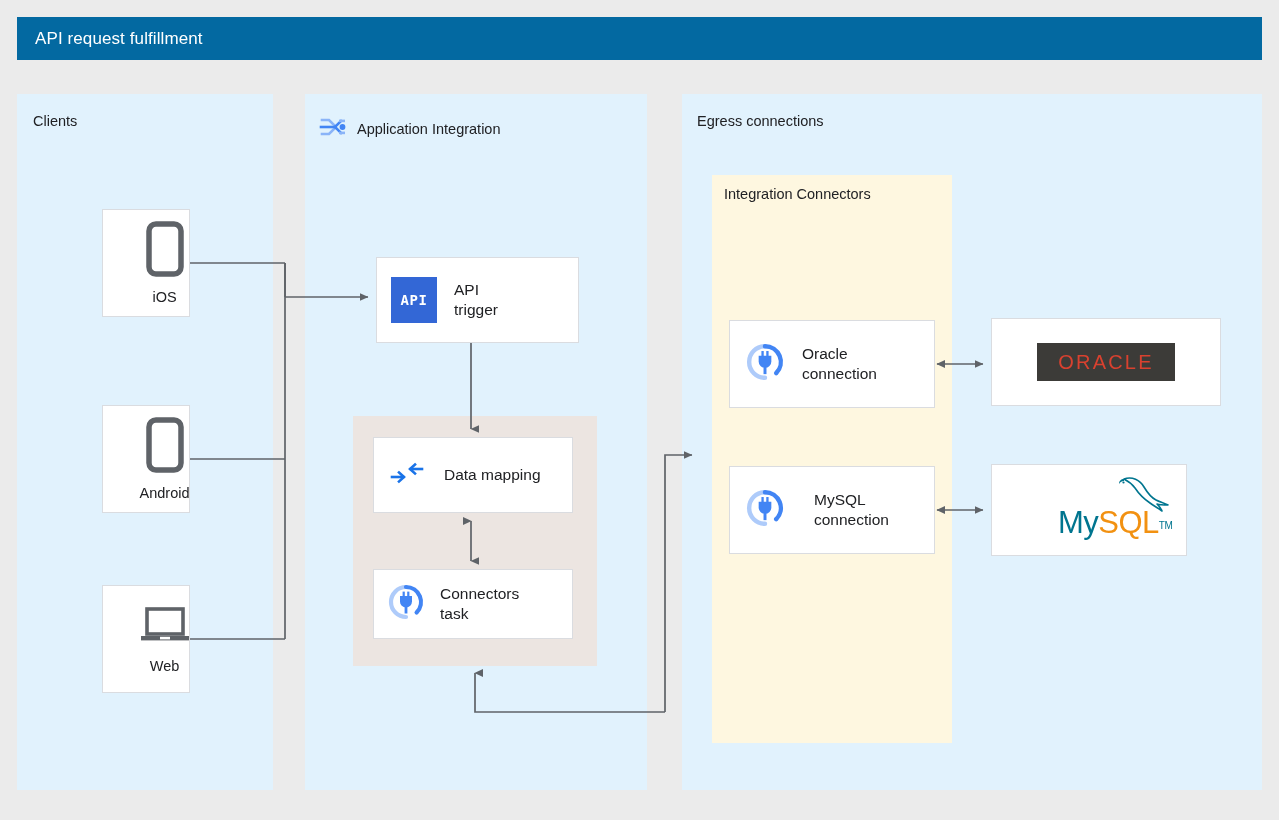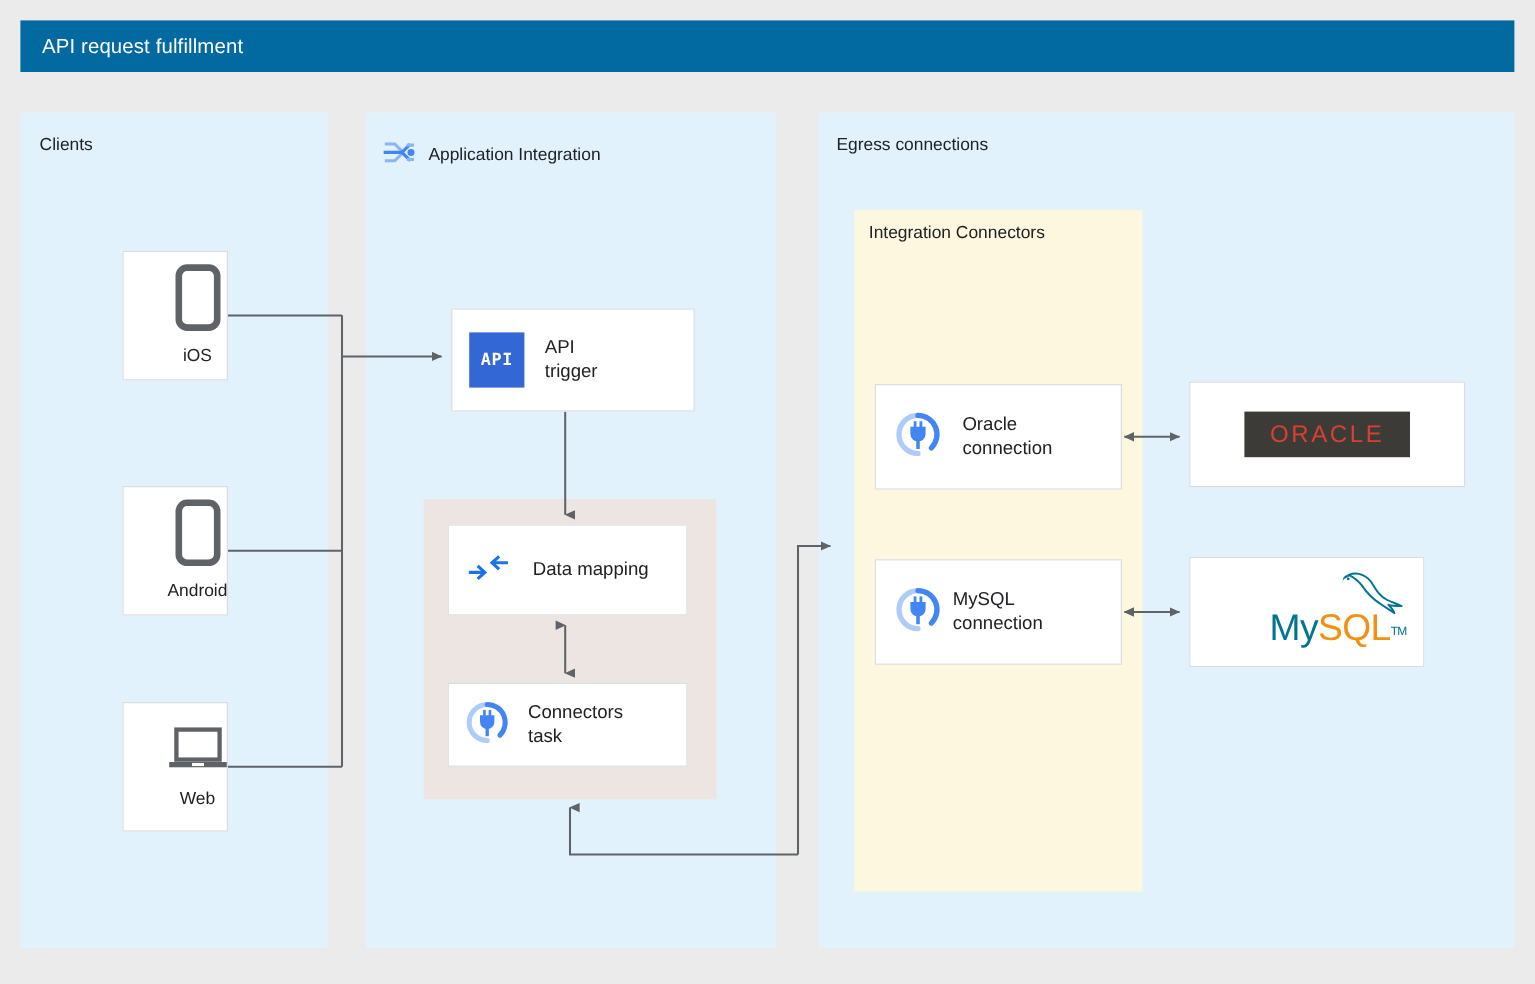--- a/index.html
+++ b/index.html
@@ -135,21 +135,21 @@
     gap: 16px;
   }
   .node-oracle-conn {
     left: 729px; top: 320px; width: 206px; height: 88px;
     padding-left: 16px;
     gap: 18px;
   }
   .node-mysql-conn {
     left: 729px; top: 466px; width: 206px; height: 88px;
     padding-left: 16px;
-    gap: 10px;
+    gap: 30px;
   }
   .node-oracle-logo {
     left: 991px; top: 318px; width: 230px; height: 88px;
     justify-content: center;
   }
   .node-mysql-logo {
     left: 991px; top: 464px; width: 196px; height: 92px;
     justify-content: flex-end;
   }
 

